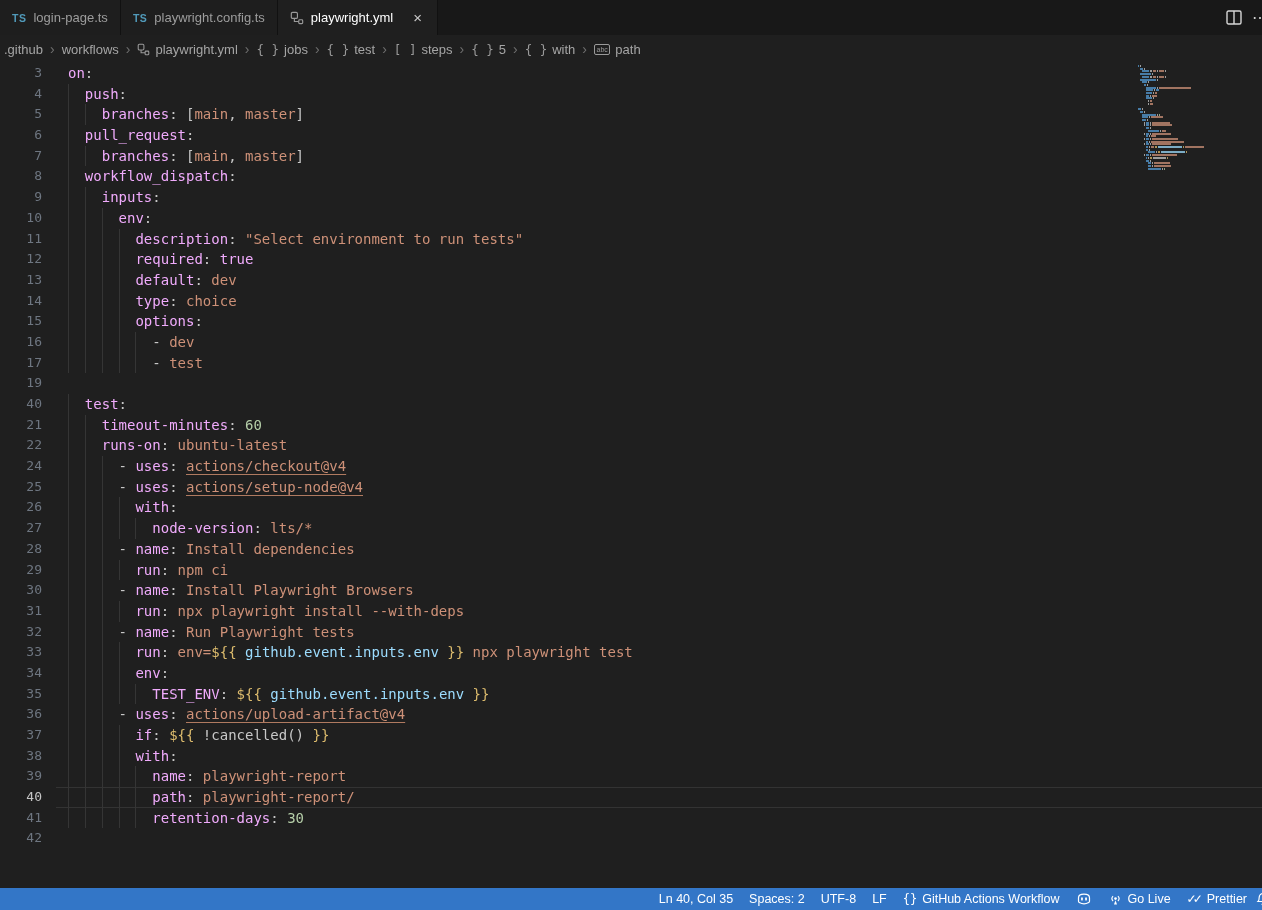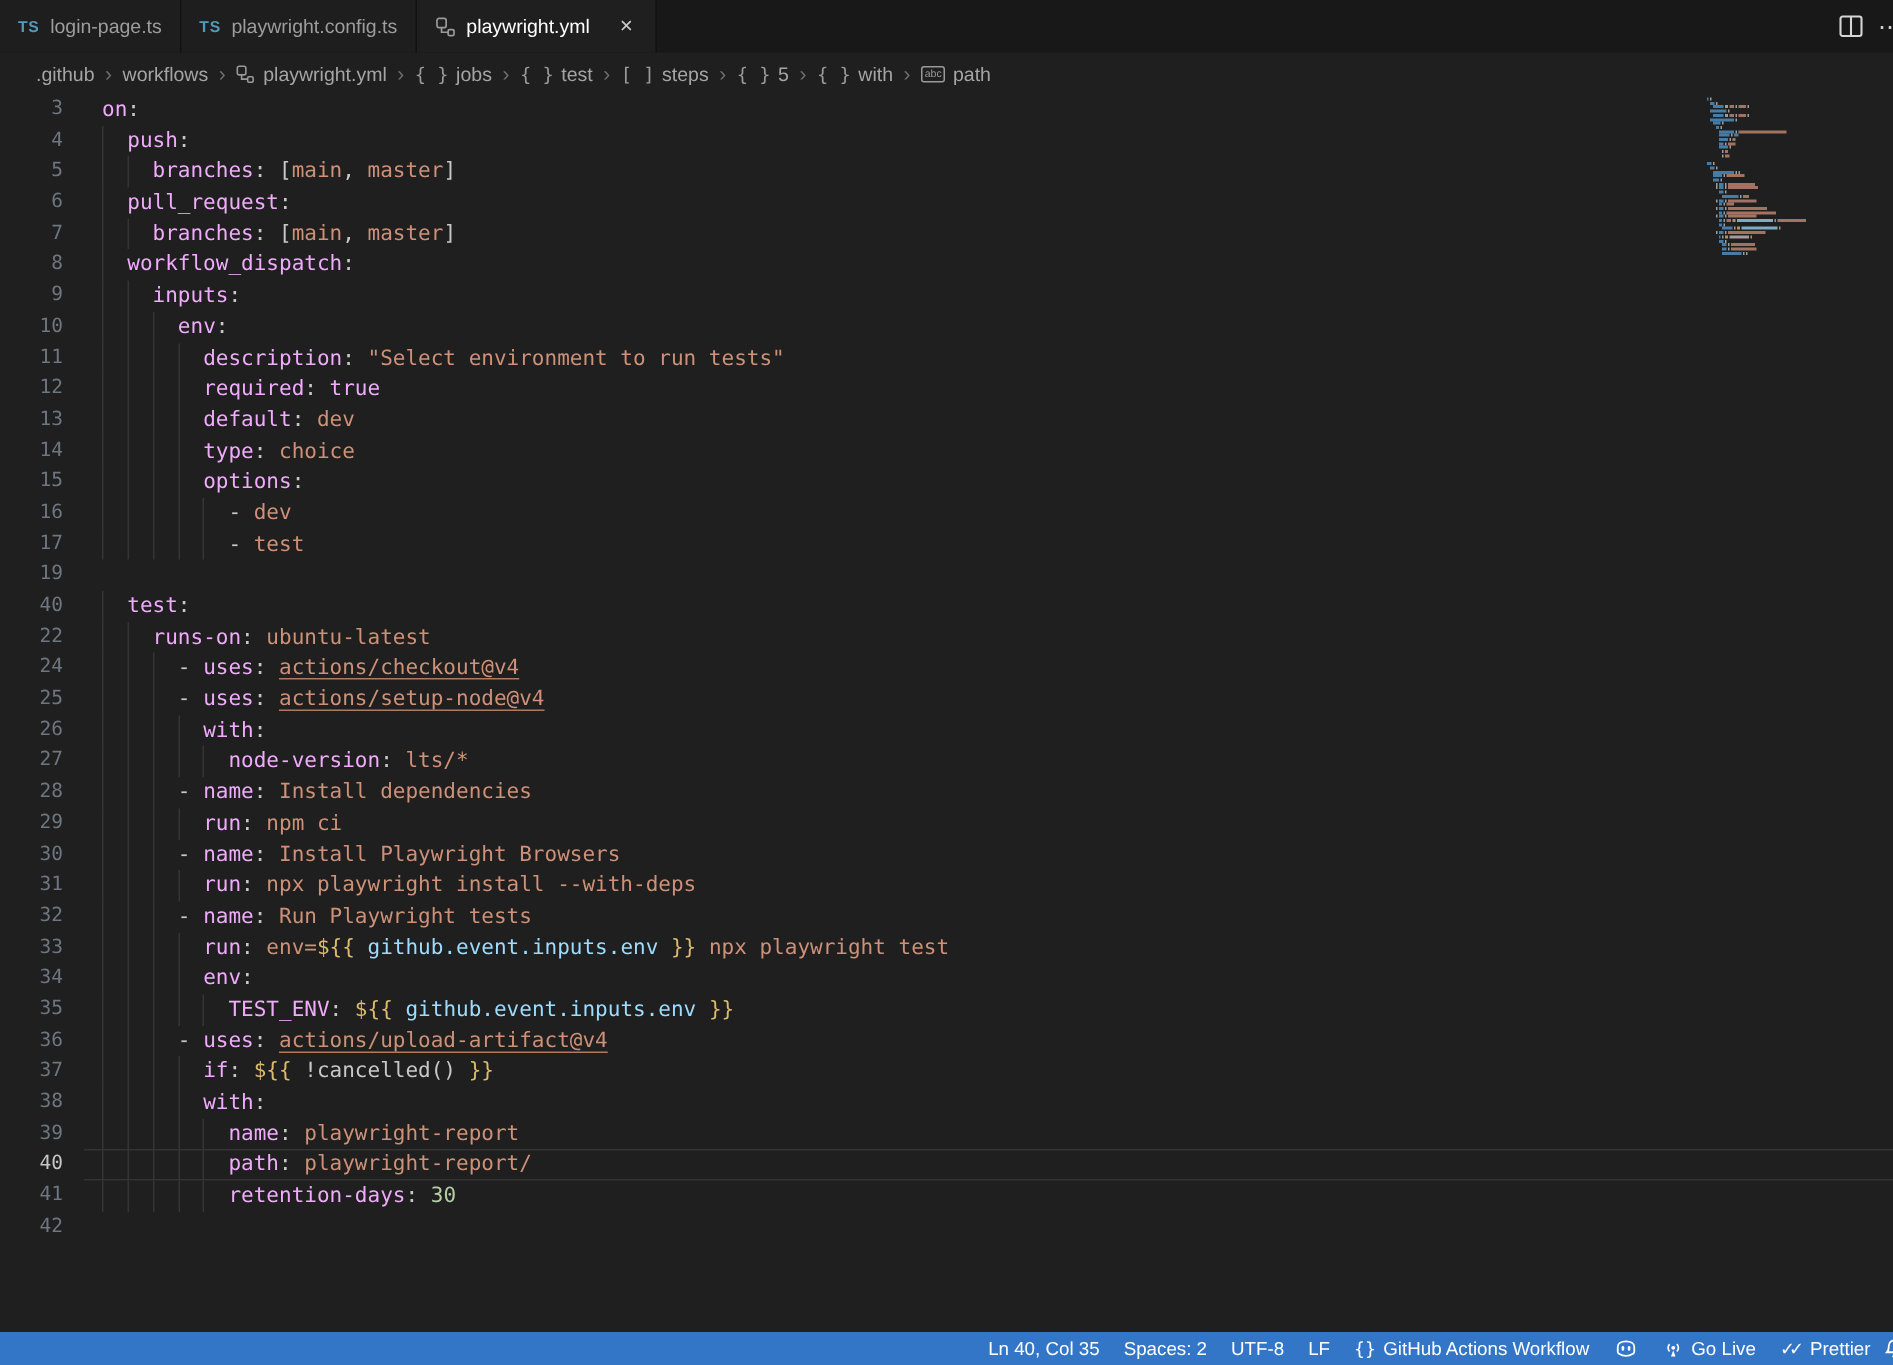--- a/index.html
+++ b/index.html
@@ -13,21 +13,21 @@
   .tab{display:flex;align-items:center;gap:7px;padding:0 12px;background:#1e1e1e;
        border-right:1px solid #111;font-size:13px;color:#9d9d9d;cursor:pointer;white-space:nowrap;}
   .tab.active{background:#1f1f1f;color:#ffffff;}
   .ts-badge{color:#519aba;font-size:10.5px;font-weight:700;letter-spacing:.5px;}
   .tab .close{margin-left:10px;color:#c9c9c9;font-size:15px;line-height:1;padding:1px 3px;border-radius:4px;}
   .tab-actions{position:absolute;right:0;top:0;height:35px;display:flex;align-items:center;gap:10px;padding-right:2px;}
   .icon-btn{display:flex;align-items:center;justify-content:center;color:#d4d4d4;}
   .dots{font-size:16px;color:#cfcfcf;letter-spacing:1px;margin-right:-9px;}
   
   .breadcrumb{height:28px;background:#1f1f1f;display:flex;align-items:center;
-              padding-left:24px;font-size:13px;color:#a5a5a5;white-space:nowrap;}
+              padding-left:4px;font-size:13px;color:#a5a5a5;white-space:nowrap;}
   .bc-item{display:flex;align-items:center;gap:5px;cursor:pointer;}
   .bc-sep{color:#6f6f6f;margin:0 7px;font-size:14px;}
   .bc-glyph{color:#9a9a9a;font-size:12.5px;font-family:"DejaVu Sans Mono",monospace;}
   .abc-box{border:1px solid #9a9a9a;border-radius:2px;font-size:7px;padding:1px 1.5px;color:#9a9a9a;line-height:1;}
   
   .editor{position:absolute;top:63px;left:0;right:0;bottom:22px;overflow:hidden;background:#1f1f1f;}
   .code{font-family:"DejaVu Sans Mono",monospace;font-size:14px;}
   .cl{height:20.7px;line-height:20.7px;display:flex;position:relative;white-space:pre;}
   .cl .ln{width:42px;text-align:right;color:#6e7681;font-size:13px;flex:none;}
   .cl.current .ln{color:#c6c6c6;}
@@ -163,20 +163,21 @@
       <div class="cl"><span class="ln">10</span><span class="guide" style="left: calc(0ch + 68px);"></span><span class="guide" style="left: calc(2ch + 68px);"></span><span class="guide" style="left: calc(4ch + 68px);"></span><span class="ltext" style="padding-left: 6ch;"><span class="tk-k">env</span><span class="tk-p">:</span></span></div>
       <div class="cl"><span class="ln">11</span><span class="guide" style="left: calc(0ch + 68px);"></span><span class="guide" style="left: calc(2ch + 68px);"></span><span class="guide" style="left: calc(4ch + 68px);"></span><span class="guide" style="left: calc(6ch + 68px);"></span><span class="ltext" style="padding-left: 8ch;"><span class="tk-k">description</span><span class="tk-p">: </span><span class="tk-s">"Select environment to run tests"</span></span></div>
       <div class="cl"><span class="ln">12</span><span class="guide" style="left: calc(0ch + 68px);"></span><span class="guide" style="left: calc(2ch + 68px);"></span><span class="guide" style="left: calc(4ch + 68px);"></span><span class="guide" style="left: calc(6ch + 68px);"></span><span class="ltext" style="padding-left: 8ch;"><span class="tk-k">required</span><span class="tk-p">: </span><span class="tk-k">true</span></span></div>
       <div class="cl"><span class="ln">13</span><span class="guide" style="left: calc(0ch + 68px);"></span><span class="guide" style="left: calc(2ch + 68px);"></span><span class="guide" style="left: calc(4ch + 68px);"></span><span class="guide" style="left: calc(6ch + 68px);"></span><span class="ltext" style="padding-left: 8ch;"><span class="tk-k">default</span><span class="tk-p">: </span><span class="tk-s">dev</span></span></div>
       <div class="cl"><span class="ln">14</span><span class="guide" style="left: calc(0ch + 68px);"></span><span class="guide" style="left: calc(2ch + 68px);"></span><span class="guide" style="left: calc(4ch + 68px);"></span><span class="guide" style="left: calc(6ch + 68px);"></span><span class="ltext" style="padding-left: 8ch;"><span class="tk-k">type</span><span class="tk-p">: </span><span class="tk-s">choice</span></span></div>
       <div class="cl"><span class="ln">15</span><span class="guide" style="left: calc(0ch + 68px);"></span><span class="guide" style="left: calc(2ch + 68px);"></span><span class="guide" style="left: calc(4ch + 68px);"></span><span class="guide" style="left: calc(6ch + 68px);"></span><span class="ltext" style="padding-left: 8ch;"><span class="tk-k">options</span><span class="tk-p">:</span></span></div>
       <div class="cl"><span class="ln">16</span><span class="guide" style="left: calc(0ch + 68px);"></span><span class="guide" style="left: calc(2ch + 68px);"></span><span class="guide" style="left: calc(4ch + 68px);"></span><span class="guide" style="left: calc(6ch + 68px);"></span><span class="guide" style="left: calc(8ch + 68px);"></span><span class="ltext" style="padding-left: 10ch;"><span class="tk-p">- </span><span class="tk-s">dev</span></span></div>
       <div class="cl"><span class="ln">17</span><span class="guide" style="left: calc(0ch + 68px);"></span><span class="guide" style="left: calc(2ch + 68px);"></span><span class="guide" style="left: calc(4ch + 68px);"></span><span class="guide" style="left: calc(6ch + 68px);"></span><span class="guide" style="left: calc(8ch + 68px);"></span><span class="ltext" style="padding-left: 10ch;"><span class="tk-p">- </span><span class="tk-s">test</span></span></div>
       <div class="cl"><span class="ln">19</span><span class="ltext" style="padding-left: 0ch;"></span></div>
       <div class="cl"><span class="ln">40</span><span class="guide" style="left: calc(0ch + 68px);"></span><span class="ltext" style="padding-left: 2ch;"><span class="tk-k">test</span><span class="tk-p">:</span></span></div>
+      <div class="cl"><span class="ln">21</span><span class="guide" style="left: calc(0ch + 68px);"></span><span class="guide" style="left: calc(2ch + 68px);"></span><span class="ltext" style="padding-left: 4ch;"><span class="tk-k">timeout-minutes</span><span class="tk-p">: </span><span class="tk-n">60</span></span></div>
       <div class="cl"><span class="ln">22</span><span class="guide" style="left: calc(0ch + 68px);"></span><span class="guide" style="left: calc(2ch + 68px);"></span><span class="ltext" style="padding-left: 4ch;"><span class="tk-k">runs-on</span><span class="tk-p">: </span><span class="tk-s">ubuntu-latest</span></span></div>
       <div class="cl"><span class="ln">24</span><span class="guide" style="left: calc(0ch + 68px);"></span><span class="guide" style="left: calc(2ch + 68px);"></span><span class="guide" style="left: calc(4ch + 68px);"></span><span class="ltext" style="padding-left: 6ch;"><span class="tk-p">- </span><span class="tk-k">uses</span><span class="tk-p">: </span><span class="tk-l">actions/checkout@v4</span></span></div>
       <div class="cl"><span class="ln">25</span><span class="guide" style="left: calc(0ch + 68px);"></span><span class="guide" style="left: calc(2ch + 68px);"></span><span class="guide" style="left: calc(4ch + 68px);"></span><span class="ltext" style="padding-left: 6ch;"><span class="tk-p">- </span><span class="tk-k">uses</span><span class="tk-p">: </span><span class="tk-l">actions/setup-node@v4</span></span></div>
       <div class="cl"><span class="ln">26</span><span class="guide" style="left: calc(0ch + 68px);"></span><span class="guide" style="left: calc(2ch + 68px);"></span><span class="guide" style="left: calc(4ch + 68px);"></span><span class="guide" style="left: calc(6ch + 68px);"></span><span class="ltext" style="padding-left: 8ch;"><span class="tk-k">with</span><span class="tk-p">:</span></span></div>
       <div class="cl"><span class="ln">27</span><span class="guide" style="left: calc(0ch + 68px);"></span><span class="guide" style="left: calc(2ch + 68px);"></span><span class="guide" style="left: calc(4ch + 68px);"></span><span class="guide" style="left: calc(6ch + 68px);"></span><span class="guide" style="left: calc(8ch + 68px);"></span><span class="ltext" style="padding-left: 10ch;"><span class="tk-k">node-version</span><span class="tk-p">: </span><span class="tk-s">lts/*</span></span></div>
       <div class="cl"><span class="ln">28</span><span class="guide" style="left: calc(0ch + 68px);"></span><span class="guide" style="left: calc(2ch + 68px);"></span><span class="guide" style="left: calc(4ch + 68px);"></span><span class="ltext" style="padding-left: 6ch;"><span class="tk-p">- </span><span class="tk-k">name</span><span class="tk-p">: </span><span class="tk-s">Install dependencies</span></span></div>
       <div class="cl"><span class="ln">29</span><span class="guide" style="left: calc(0ch + 68px);"></span><span class="guide" style="left: calc(2ch + 68px);"></span><span class="guide" style="left: calc(4ch + 68px);"></span><span class="guide" style="left: calc(6ch + 68px);"></span><span class="ltext" style="padding-left: 8ch;"><span class="tk-k">run</span><span class="tk-p">: </span><span class="tk-s">npm ci</span></span></div>
       <div class="cl"><span class="ln">30</span><span class="guide" style="left: calc(0ch + 68px);"></span><span class="guide" style="left: calc(2ch + 68px);"></span><span class="guide" style="left: calc(4ch + 68px);"></span><span class="ltext" style="padding-left: 6ch;"><span class="tk-p">- </span><span class="tk-k">name</span><span class="tk-p">: </span><span class="tk-s">Install Playwright Browsers</span></span></div>
       <div class="cl"><span class="ln">31</span><span class="guide" style="left: calc(0ch + 68px);"></span><span class="guide" style="left: calc(2ch + 68px);"></span><span class="guide" style="left: calc(4ch + 68px);"></span><span class="guide" style="left: calc(6ch + 68px);"></span><span class="ltext" style="padding-left: 8ch;"><span class="tk-k">run</span><span class="tk-p">: </span><span class="tk-s">npx playwright install --with-deps</span></span></div>
       <div class="cl"><span class="ln">32</span><span class="guide" style="left: calc(0ch + 68px);"></span><span class="guide" style="left: calc(2ch + 68px);"></span><span class="guide" style="left: calc(4ch + 68px);"></span><span class="ltext" style="padding-left: 6ch;"><span class="tk-p">- </span><span class="tk-k">name</span><span class="tk-p">: </span><span class="tk-s">Run Playwright tests</span></span></div>

